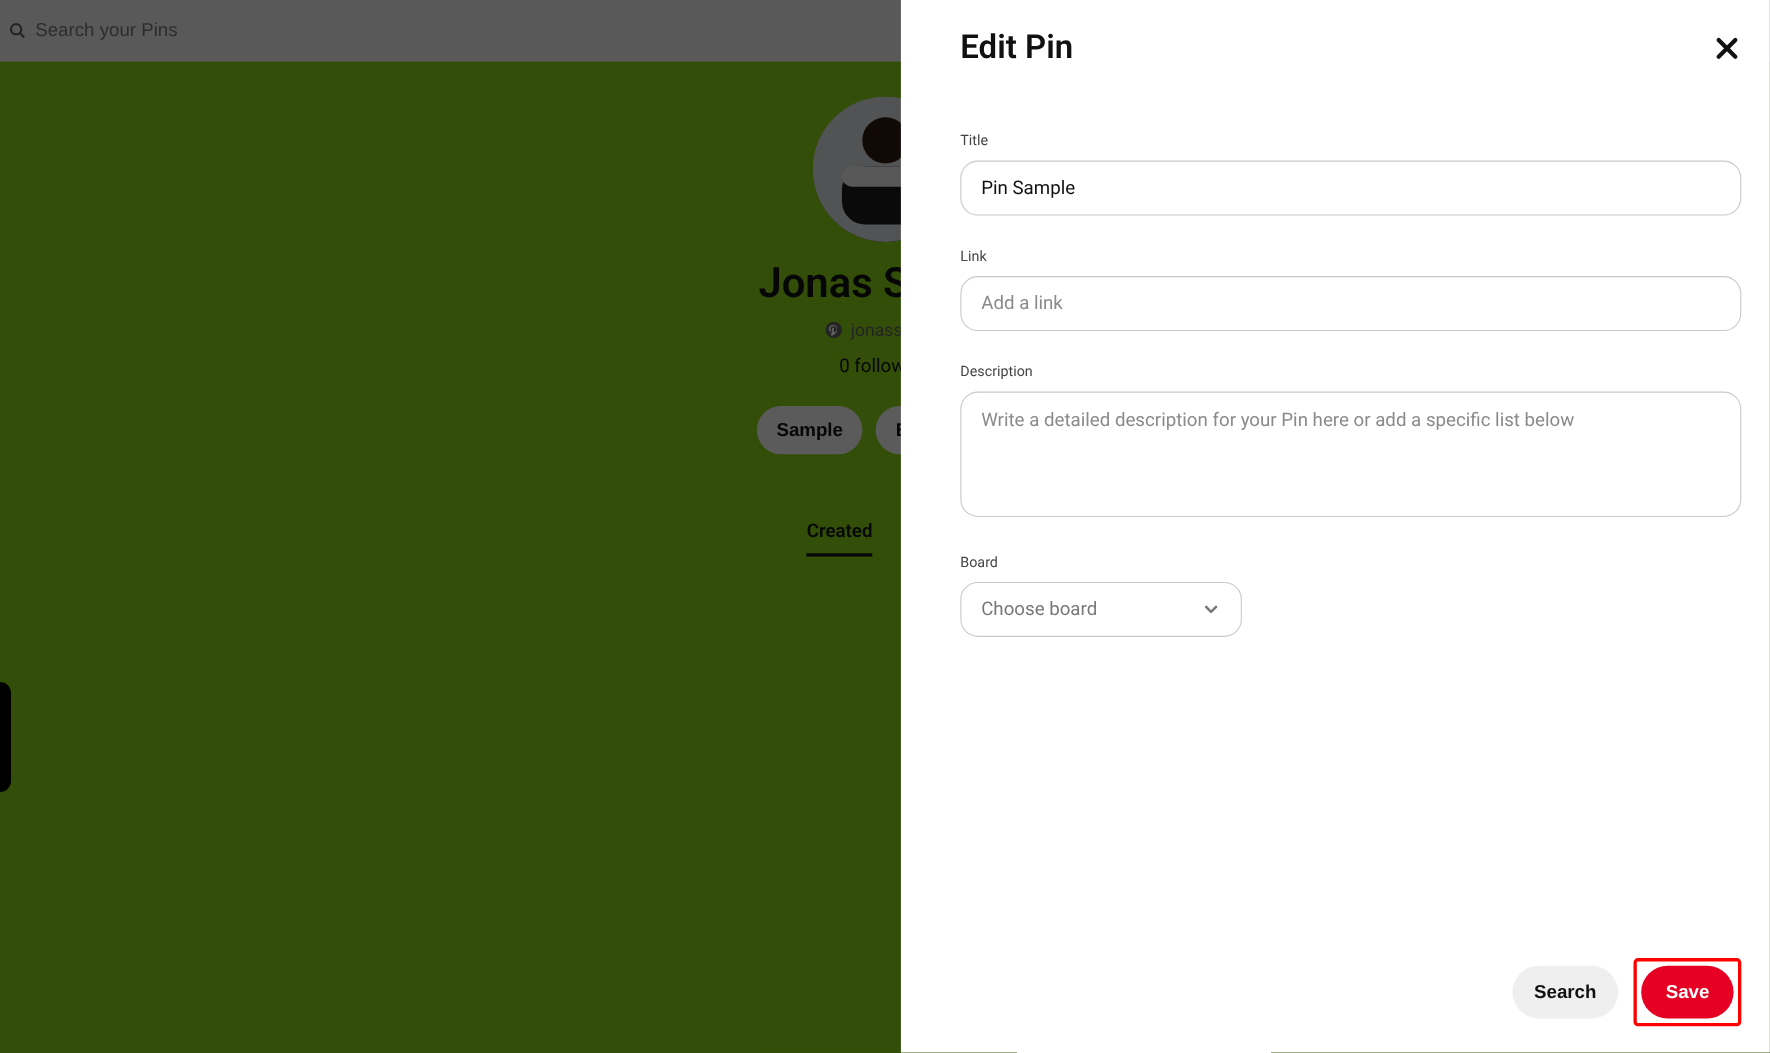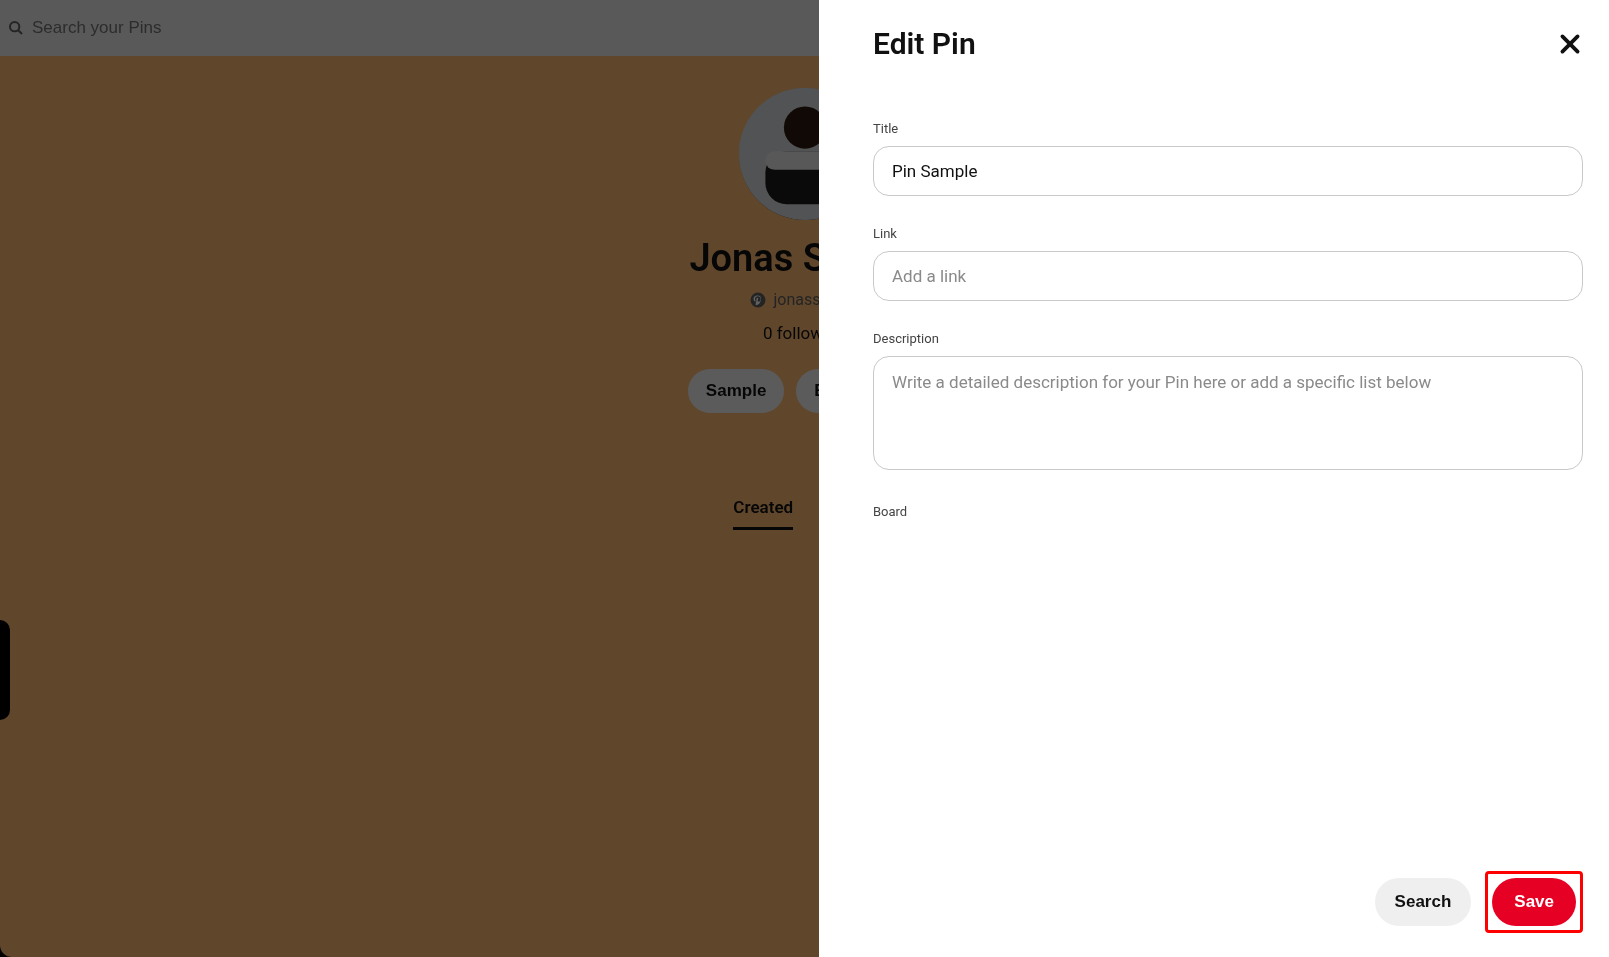--- a/index.html
+++ b/index.html
@@ -3,25 +3,24 @@
 <meta charset="utf-8">
 <style>
   * { box-sizing: border-box; margin: 0; padding: 0; }
   html, body { width: 100%; height: 100%; font-family: -apple-system, BlinkMacSystemFont, "Segoe UI", Roboto, Helvetica, Arial, sans-serif; }
   body { position: relative; width: 1609px; height: 957px; overflow: hidden; background: #000; }
 
   
   .profile-layer {
     position: absolute;
     inset: 0;
-    background: #fdba74;
+    background: #84cc16;
     display: flex;
     flex-direction: column;
     align-items: flex-end;
-    border-radius: 12px;
   }
   .search-bar {
     width: 100%;
     height: 56px;
     background: #e9e9e9;
     display: flex;
     align-items: center;
     padding: 0 8px;
   }
   .search-icon {
@@ -101,21 +100,20 @@
   }
   .tab {
     font-size: 17px;
     font-weight: 600;
     color: #111;
     padding-bottom: 10px;
     cursor: pointer;
   }
   .tab.active {
     border-bottom: 3px solid #111;
-    margin-top: 24px;
   }
 
   
   .dark-overlay {
     position: absolute;
     inset: 0;
     background: rgba(0,0,0,0.62);
   }
 
   
@@ -308,20 +306,28 @@
       <input class="text-input" type="text" placeholder="Add a link" style="">
     </div>
 
     <div class="field-group">
       <label class="field-label">Description</label>
       <textarea class="textarea-input" placeholder="Write a detailed description for your Pin here or add a specific list below" style=""></textarea>
     </div>
 
     <div class="field-group">
       <label class="field-label">Board</label>
+      <div class="board-select">
+        <span>Choose board</span>
+        <span class="chev">
+          <svg viewBox="0 0 24 24" fill="none" stroke="currentColor" stroke-width="3" stroke-linecap="round" stroke-linejoin="round">
+            <polyline points="6 9 12 15 18 9"></polyline>
+          </svg>
+        </span>
+      </div>
     </div>
 
   </div>
 
   <div class="panel-footer">
     <button class="delete-btn">Search</button>
     <div class="save-wrap">
       <button class="save-btn">Save</button>
     </div>
   </div>

